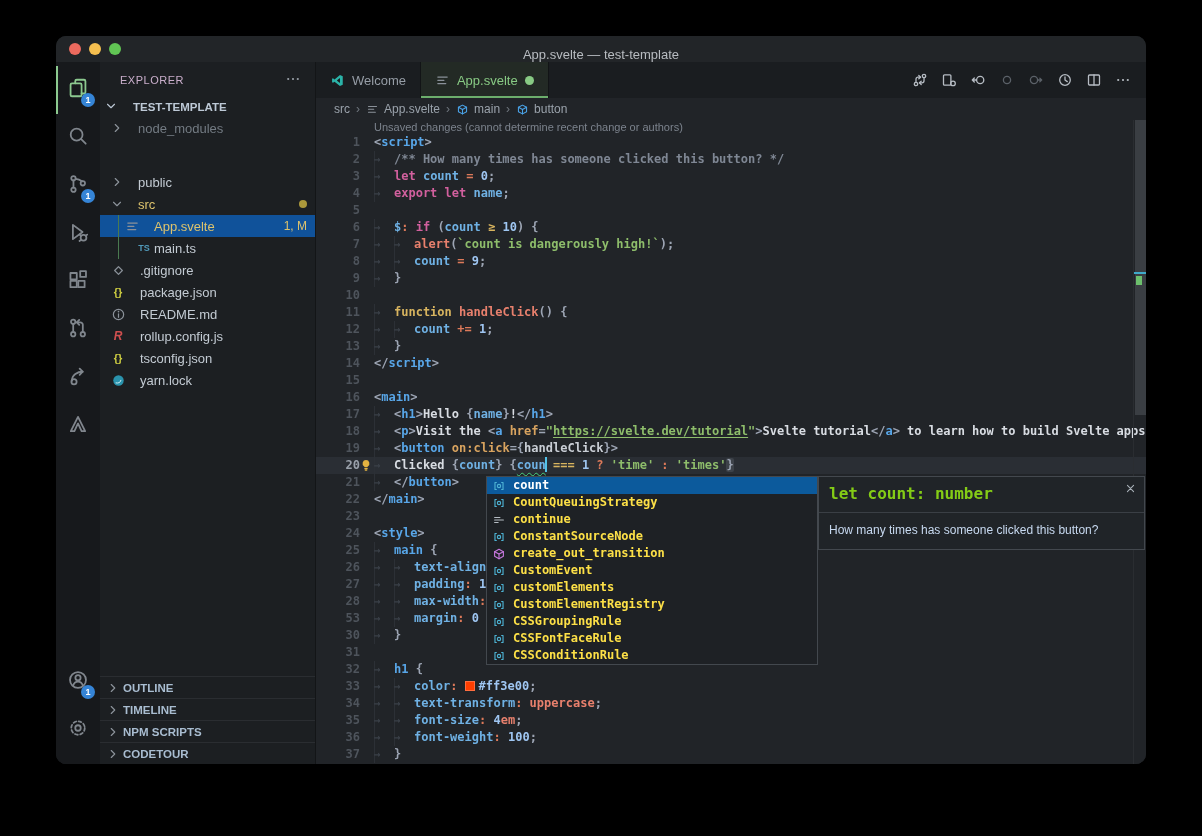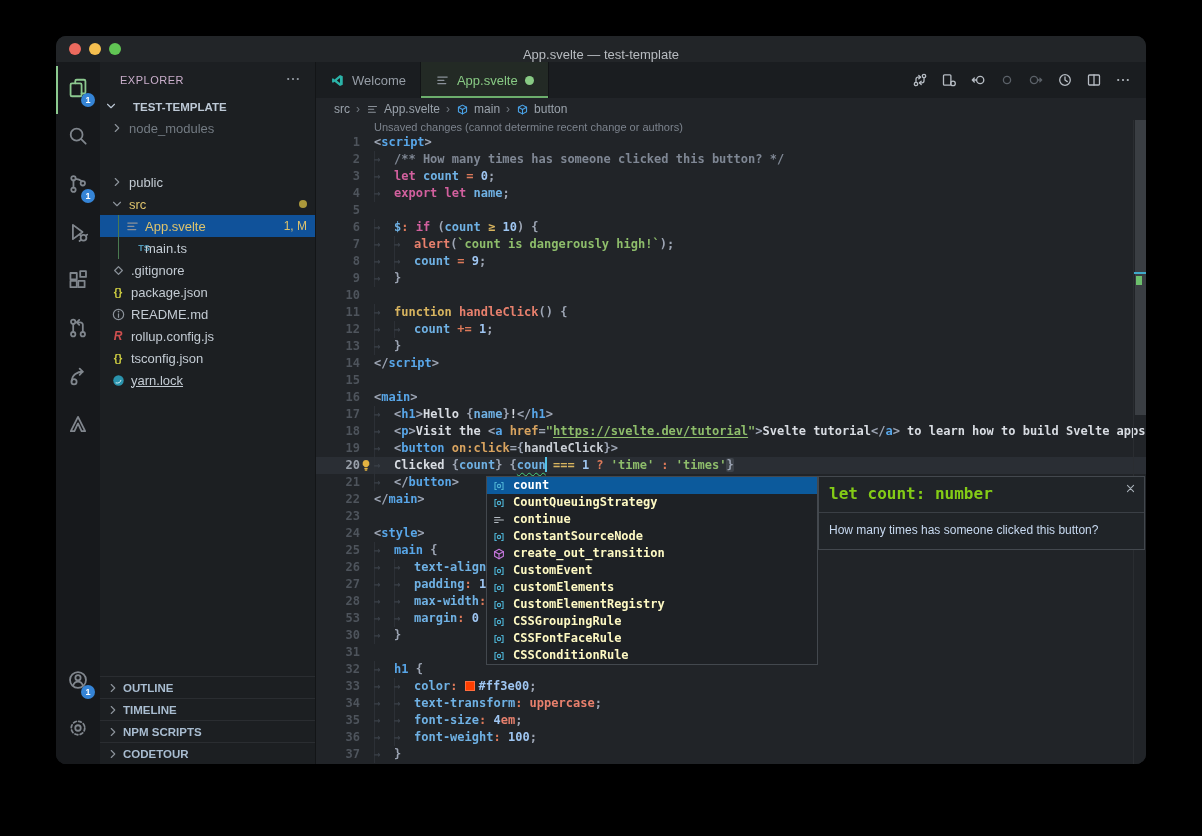--- a/index.html
+++ b/index.html
@@ -31,21 +31,21 @@
 
   
   .sidebar { width:216px; background:#1c1f22; border-right:1px solid #131517; display:flex;
     flex-direction:column; color:#c3cbd3; font-size:13px; }
   .sidebar-header { flex:0 0 35px; display:flex; align-items:center; justify-content:space-between;
     padding:0 14px 0 20px; color:#c9aecb; font-size:11px; letter-spacing:.5px; }
   .sidebar-header .dots { color:#9aa1a9; }
   .section-title { flex:0 0 20px; display:flex; align-items:center; gap:15px; font-weight:700;
     font-size:11.5px; color:#bdc9d6; padding-left:4px; }
   .file-tree { flex:0 0 auto; }
-  .file-row { height:22px; display:flex; align-items:center; gap:5px; position:relative; padding-right:8px; }
+  .file-row { height:22px; display:flex; align-items:center; gap:14px; position:relative; padding-right:8px; }
   .file-row .chev { color:#8d949c; display:flex; }
   .file-row.selected { background:#10529a; }
   .file-row .label { white-space:nowrap; }
   .file-row.dim .label { color:#737b83; }
   .file-row.mod .label { color:#ddc36d; }
   .file-row.child::before { content:""; position:absolute; left:18px; top:0; bottom:0; width:1px;
     background:#4a7a50; }
   .file-row .fbadge { margin-left:auto; color:#ddc36d; font-size:12px; }
   .file-row .fdot { margin-left:auto; width:8px; height:8px; border-radius:50%; background:#ab983b; }
   .ficon { width:16px; height:16px; display:flex; align-items:center; justify-content:center; flex:0 0 16px; }
@@ -104,21 +104,21 @@
     border:1px solid rgba(255,255,255,.25); margin-right:4px; vertical-align:-1px; }
 
   .scrollbar { position:absolute; right:0; top:0; width:13px; height:100%; border-left:1px solid #2a2d31; }
   .sb-thumb { position:absolute; top:0; left:1px; width:12px; height:295px; background:#3a3e43; }
   .sb-cursor { position:absolute; top:152px; left:0; width:13px; height:2px; background:#3fa9c9; }
   .sb-change { position:absolute; top:156px; left:2px; width:6px; height:9px; background:#6cbf6c; }
 
   .suggest { position:absolute; left:170px; top:356px; width:332px; background:#1e2125;
     border:1px solid #43484e; z-index:5; }
   .sg-row { height:17px; display:flex; align-items:center; gap:6px; padding:0 6px 0 4px;
-    color:#fef9c3; }
+    color:#fde047; }
   .sg-row.selected { background:#0c5a9c; color:#fff; }
   .sg-icon { flex:0 0 16px; display:flex; justify-content:center; }
   .sg-icon.c-var{color:#4db3d4} .sg-icon.c-kw{color:#b6bdc4} .sg-icon.c-mod{color:#c678dd}
 
   .hoverpanel { position:absolute; left:502px; top:356px; width:327px; background:#202428;
     border:1px solid #43484e; z-index:4; }
   .hp-sig { padding:8px 26px 10px 10px; color:#84cc16; font-size:16px; }
   .hp-div { height:1px; background:#3a3f45; }
   .hp-doc { padding:9px 10px 10px; color:#c7d9f0; font-family:"Liberation Sans",sans-serif;
     font-size:12px; font-weight:400; }
@@ -306,21 +306,21 @@
               <span class="ficon rollup">R</span>
             </span>
             <span class="label">rollup.config.js</span>
           </div>
           <div class="file-row " style="padding-left: 10px;">
             <span class="ficon" style="color:#8a9199">
               <span class="ficon braces">{}</span>
             </span>
             <span class="label">tsconfig.json</span>
           </div>
-          <div class="file-row " style="padding-left: 10px; text-decoration: underline;">
+          <div class="file-row " style="padding-left: 10px;">
             <span class="ficon" style="color:#8a9199">
               <svg width="15" height="15" viewBox="0 0 16 16" fill="none" stroke="currentColor" stroke-width="1.3" stroke-linecap="round" stroke-linejoin="round">
                 <circle cx="8" cy="8" r="5.6" fill="#2a93ad" stroke="none"></circle>
                 <path d="M5.4 10.6c2 .5 4.8-.2 5.2-2.8" stroke="#d6f2f7" stroke-width="1"></path>
               </svg>
             </span>
             <span class="label">yarn.lock</span>
           </div>
         </div>
       <div class="side-spacer"></div>

